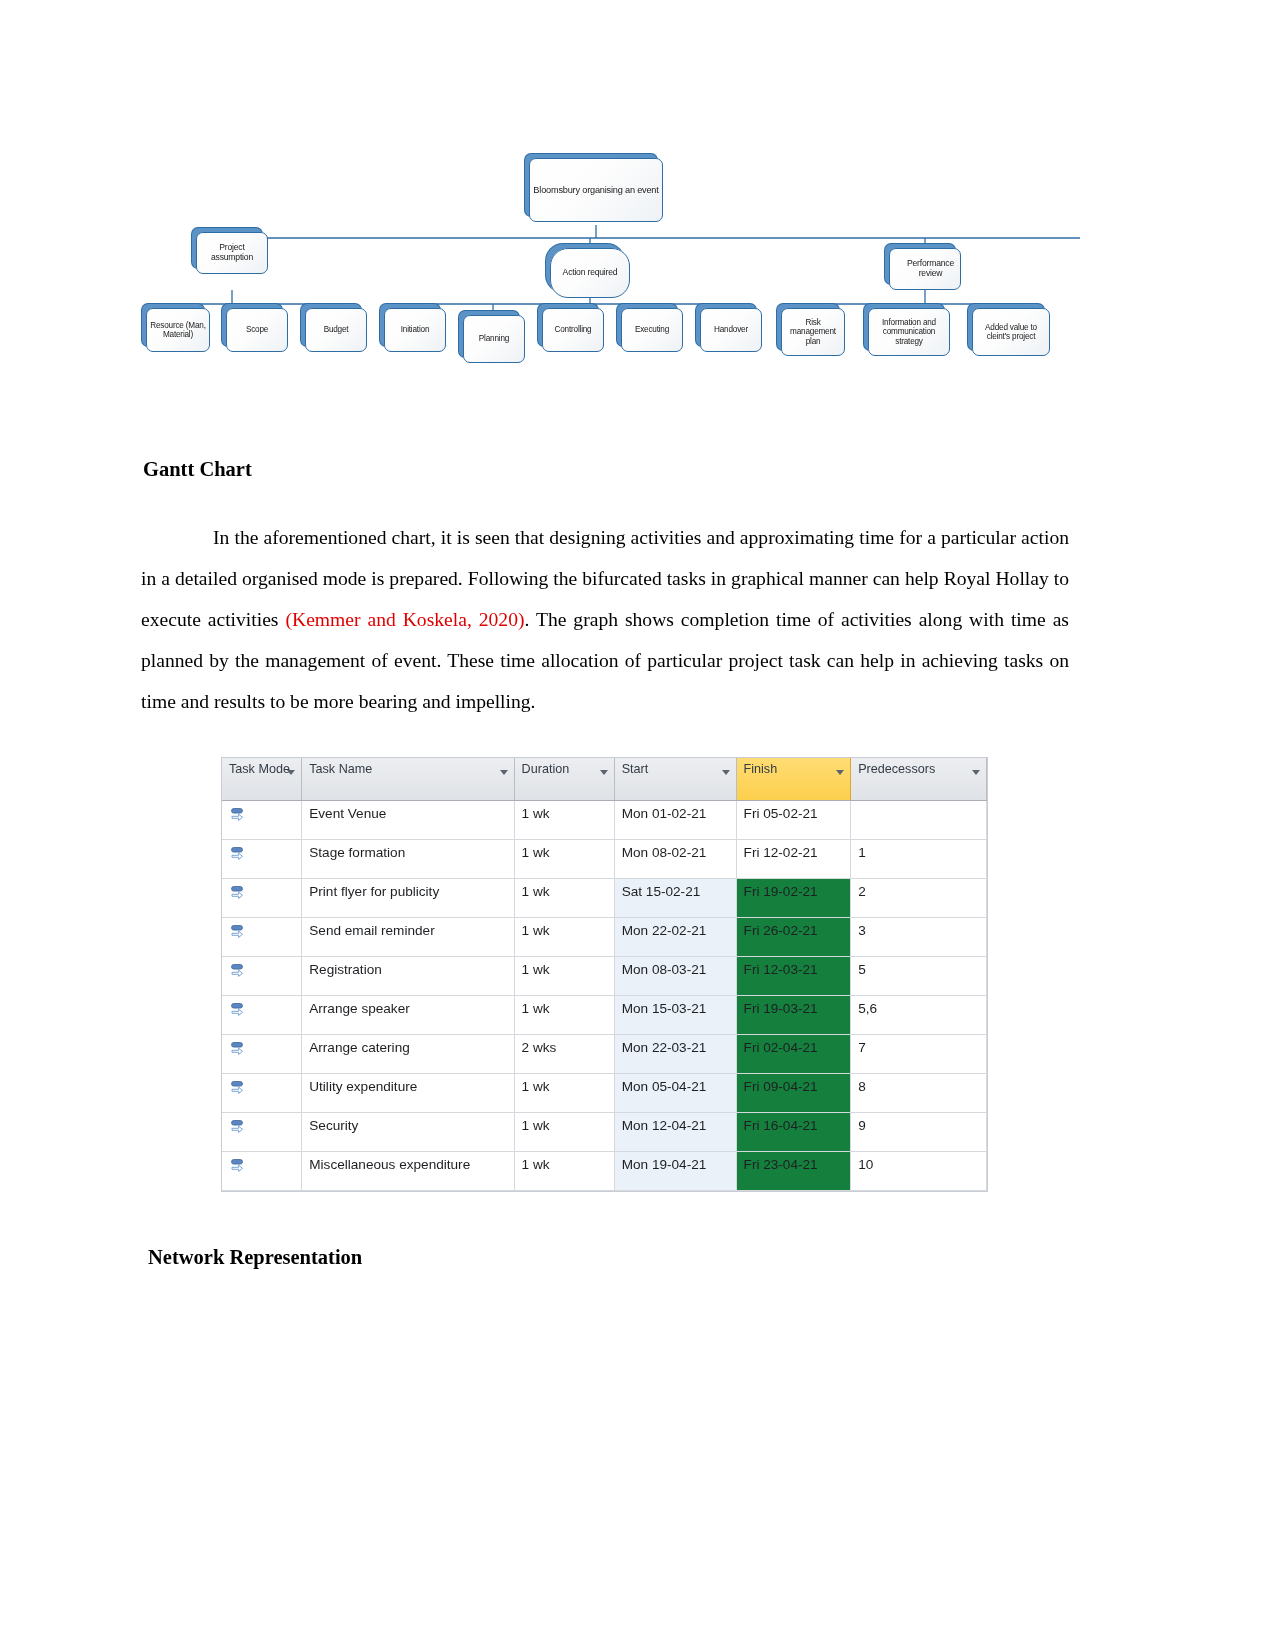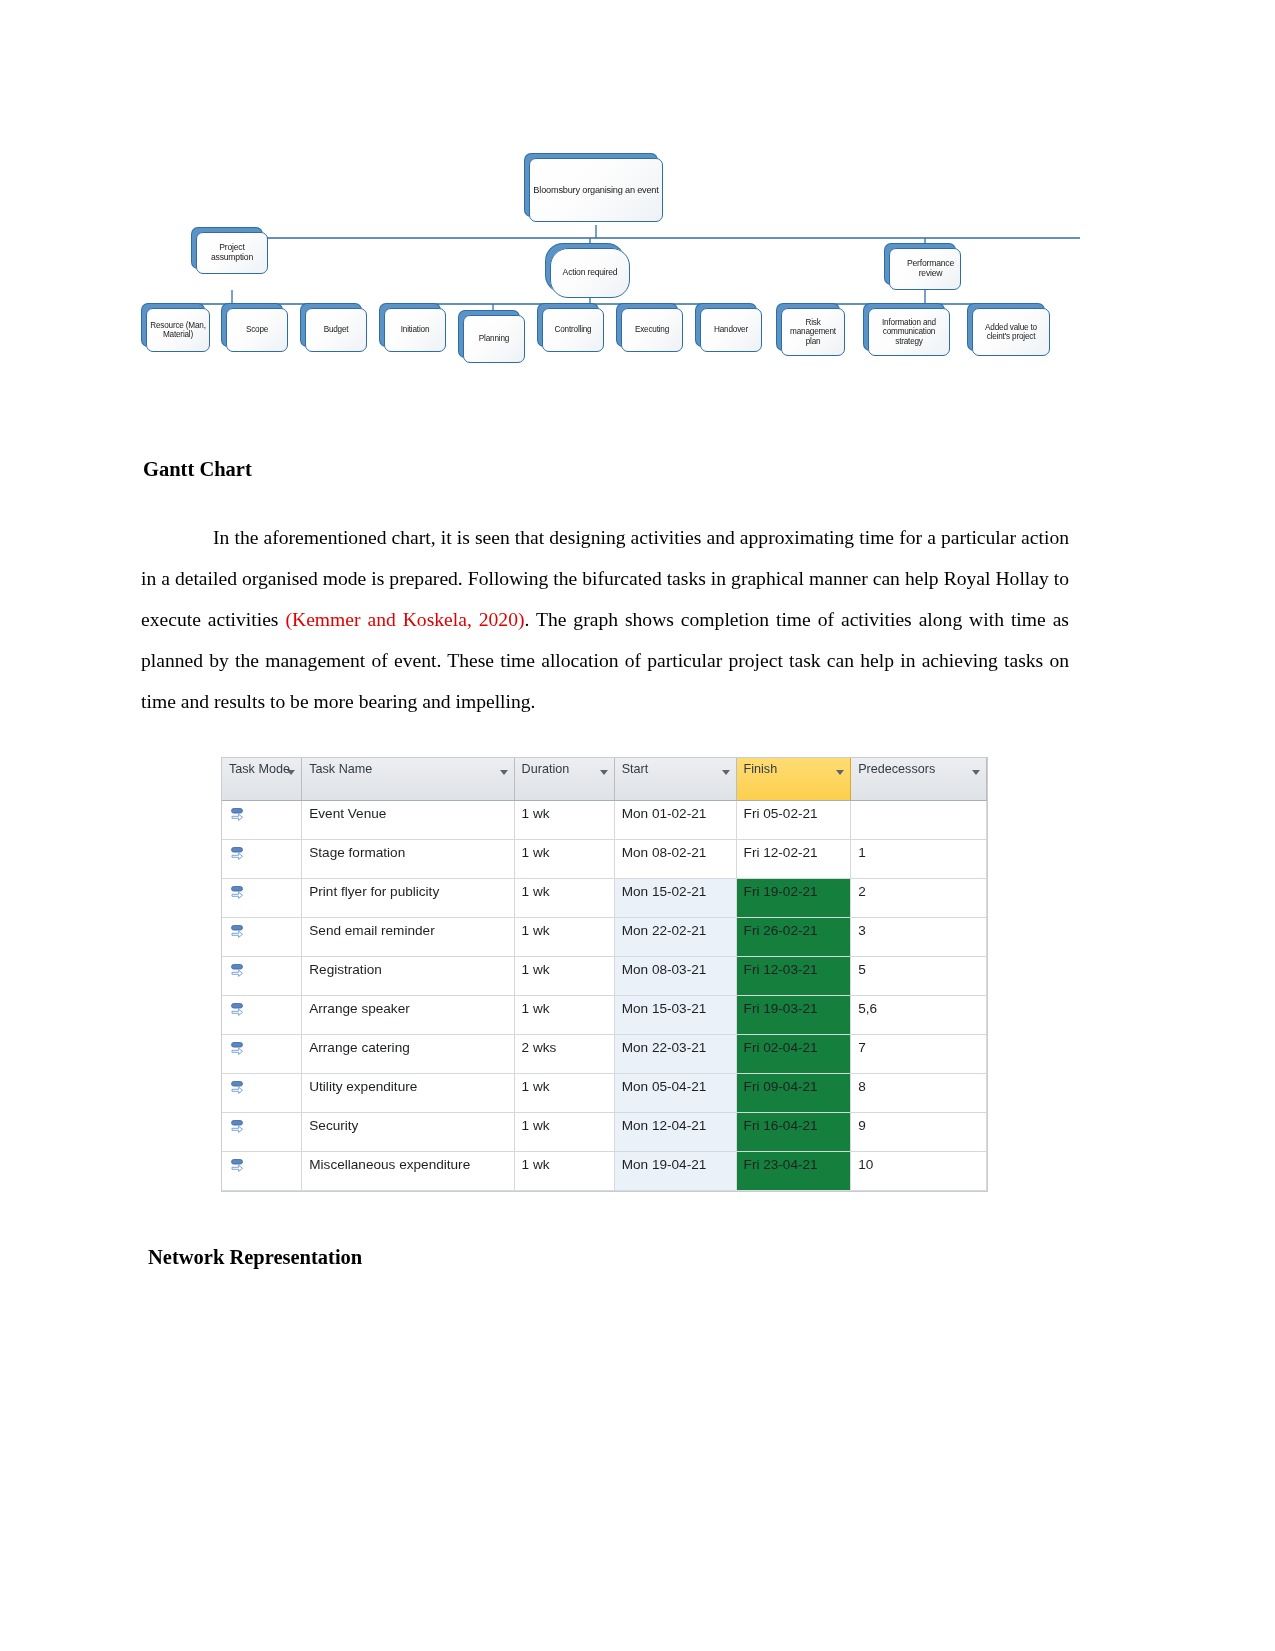--- a/index.html
+++ b/index.html
@@ -259,21 +259,21 @@
           <td class="col-finish">Fri 12-02-21</td>
           <td class="col-pred">1</td>
         </tr>
         <tr>
           <td class="col-mode"><span><svg class="taskmode-icon" viewBox="0 0 20 20" xmlns="http://www.w3.org/2000/svg">
                 <rect x="2.5" y="2.5" width="11" height="4.6" rx="2.3" fill="#5a86c2" stroke="#3f659b" stroke-width="0.8"></rect>
                 <path d="M3 10.3 h6.6 v-2.1 l3.9 3.1 -3.9 3.1 v-2.1 H3 Z" fill="#ffffff" stroke="#6d9bd1" stroke-width="0.9" stroke-linejoin="round"></path>
               </svg></span></td>
           <td class="col-name">Print flyer for publicity</td>
           <td class="col-dur">1 wk</td>
-          <td class="col-start">Mon 15-02-21</td>
+          <td class="col-start">Sat 15-02-21</td>
           <td class="col-finish">Fri 19-02-21</td>
           <td class="col-pred">2</td>
         </tr>
         <tr>
           <td class="col-mode"><span><svg class="taskmode-icon" viewBox="0 0 20 20" xmlns="http://www.w3.org/2000/svg">
                 <rect x="2.5" y="2.5" width="11" height="4.6" rx="2.3" fill="#5a86c2" stroke="#3f659b" stroke-width="0.8"></rect>
                 <path d="M3 10.3 h6.6 v-2.1 l3.9 3.1 -3.9 3.1 v-2.1 H3 Z" fill="#ffffff" stroke="#6d9bd1" stroke-width="0.9" stroke-linejoin="round"></path>
               </svg></span></td>
           <td class="col-name">Send email reminder</td>
           <td class="col-dur">1 wk</td>

